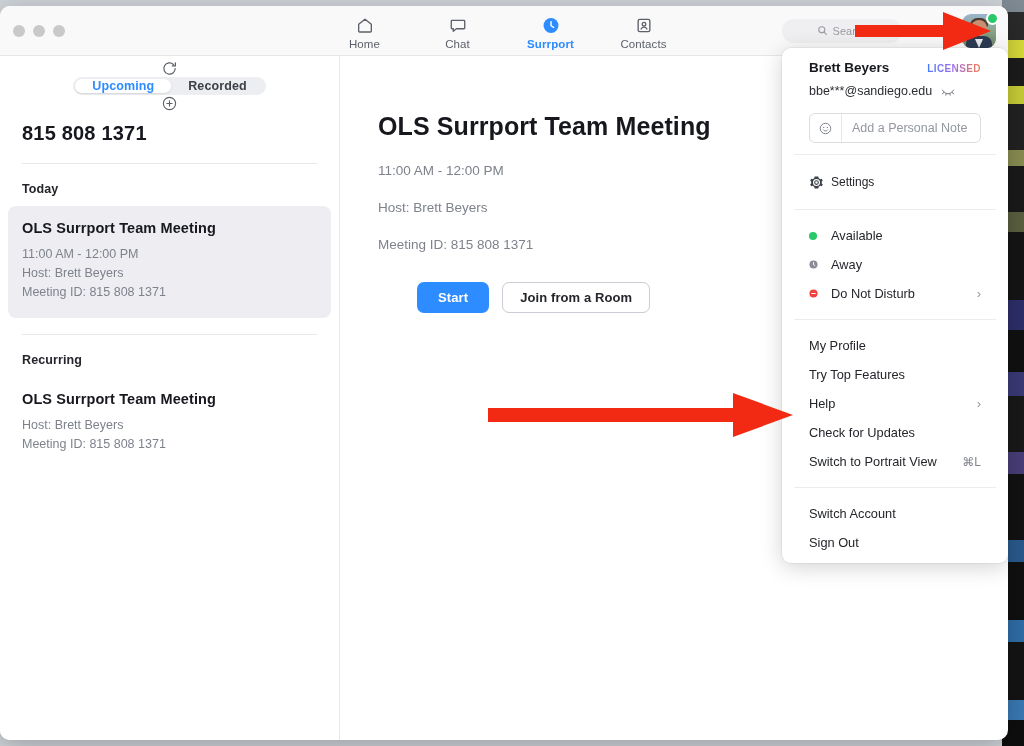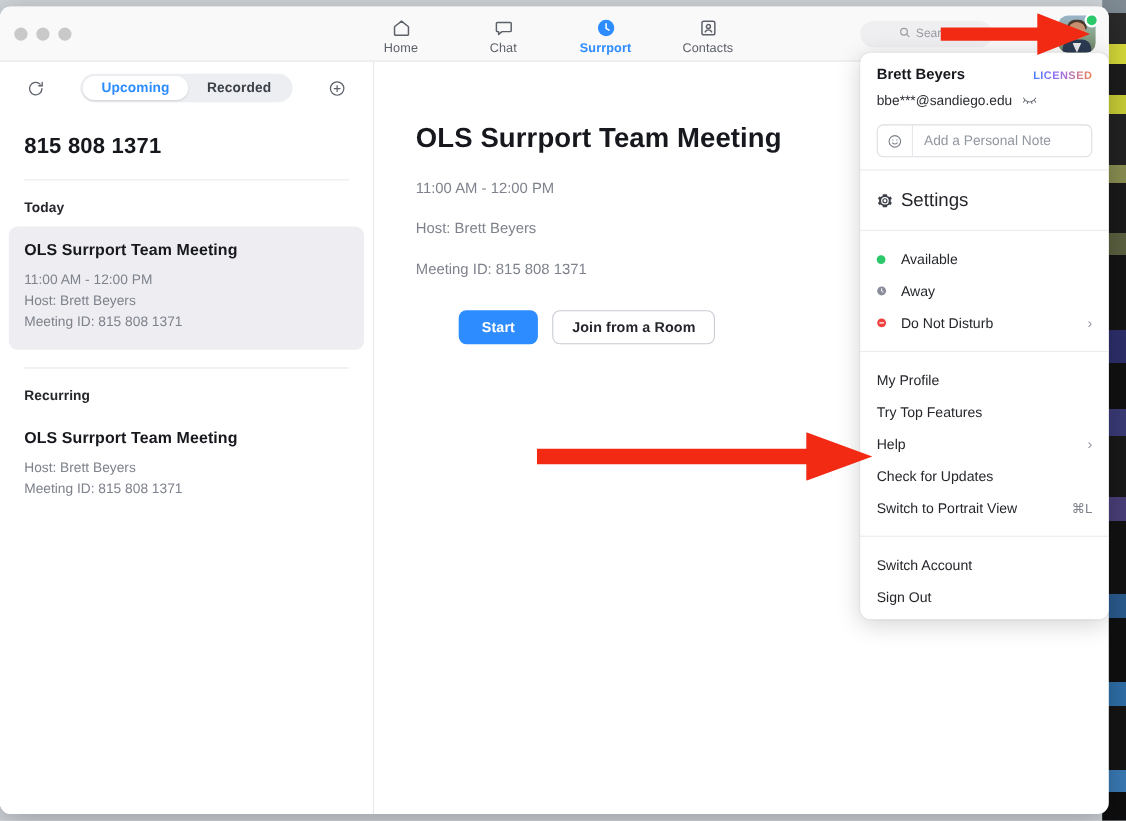--- a/index.html
+++ b/index.html
@@ -172,20 +172,21 @@
     background: #ffffff;
     border-right: 1px solid #e8e8ea;
     padding: 0 22px;
   }
 
   #sidebar-toolbar {
     height: 44px;
     display: flex; align-items: center;
     justify-content: space-between;
     padding-top: 4px;
+    flex-direction: column;
   }
   #refresh-btn { cursor: pointer; width: 20px; display: flex; justify-content: center; }
   #add-btn { cursor: pointer; width: 20px; display: flex; justify-content: center; }
 
   .segmented {
     display: flex;
     background: #eceef1;
     border-radius: 15px;
     padding: 2px;
     height: 26px;
@@ -264,21 +265,21 @@
   .btn-outline { background: #fff; color: #24262b; border: 1px solid #c9ccd2; padding: 0 17px; }
 
   
   #profile-menu {
     position: absolute;
     top: 42px; left: 782px;
     width: 226px;
     background: #ffffff;
     border-radius: 9px;
     box-shadow: 0 4px 22px rgba(0,0,0,.18), 0 0 0 1px rgba(0,0,0,.045);
-    padding: 12px 0 6px;
+    padding: 12px 12px 6px;
     z-index: 40;
   }
   .pm-pad { padding: 0 15px; }
   #pm-name-row { display: flex; align-items: baseline; justify-content: space-between; }
   #pm-name { font-size: 13.5px; font-weight: 700; color: #16181d; }
   #pm-licensed {
     font-size: 10px; font-weight: 700; letter-spacing: .4px;
     background: linear-gradient(90deg, #4a7dff 0%, #9a6df0 45%, #f08050 100%);
     -webkit-background-clip: text; background-clip: text;
     color: transparent;
@@ -314,21 +315,21 @@
   }
   .pm-item .pm-icon { width: 22px; display: flex; align-items: center; }
   .pm-item .pm-chev {
     position: absolute; right: 15px;
     color: #9397a0; font-size: 13px;
   }
   .pm-item .pm-shortcut {
     position: absolute; right: 15px;
     font-size: 12px; color: #7e828c;
   }
-  .pm-item.settings { font-size: 17px; height: 32px; }
+  .pm-item.settings { font-size: 12px; height: 32px; }
   .dot-status { width: 8px; height: 8px; border-radius: 50%; }
 
   
   .red-arrow { position: absolute; z-index: 60; }
   #arrow-avatar { top: 12px; left: 855px; }
   #arrow-updates { top: 393px; left: 488px; }
 </style>
 </head>
 <body>
 

